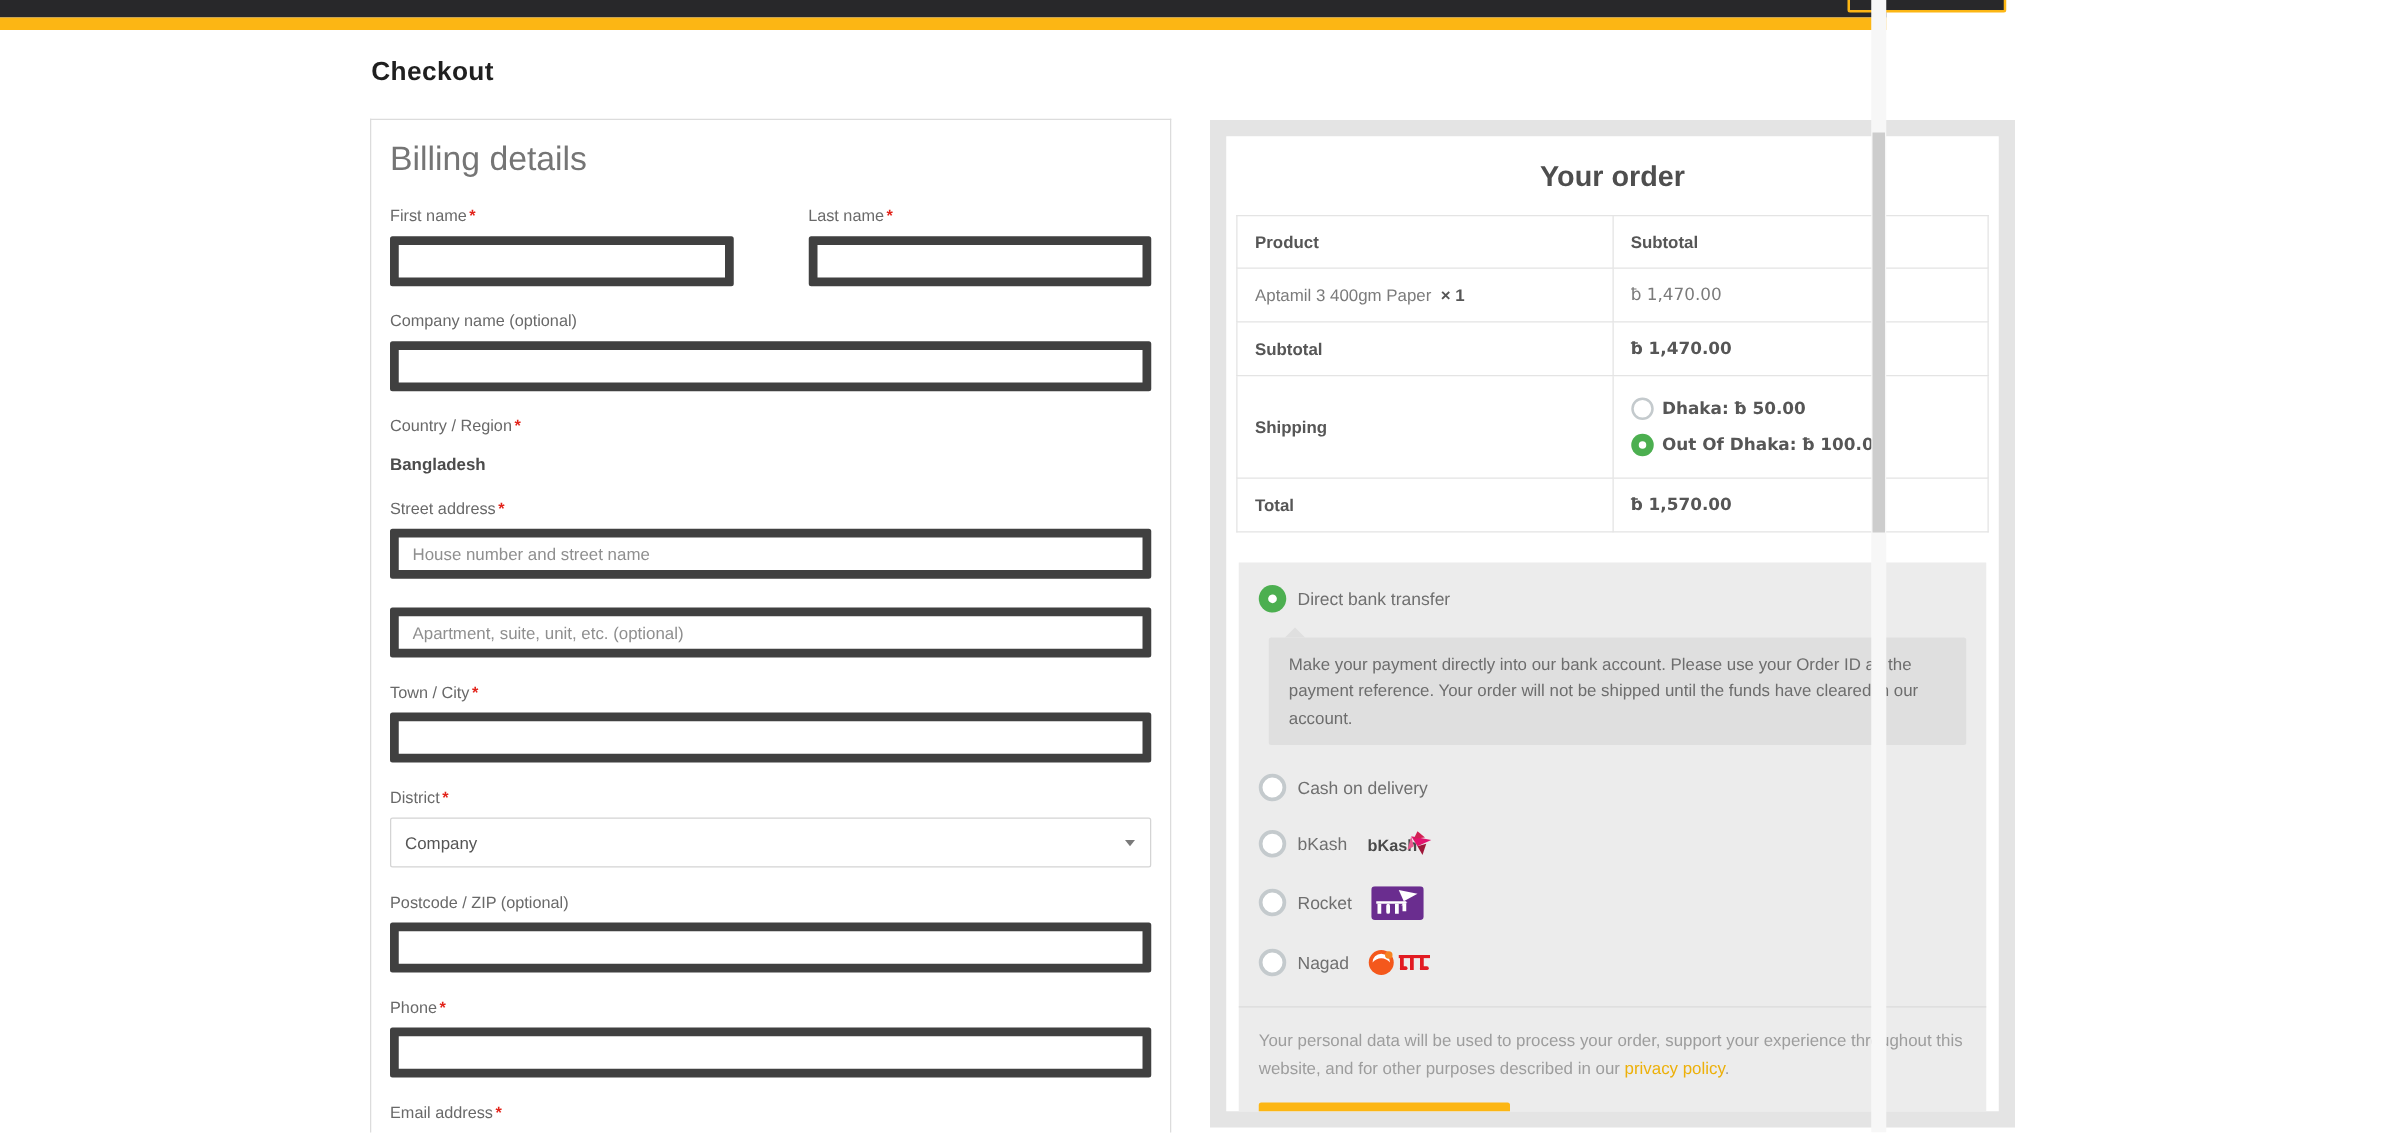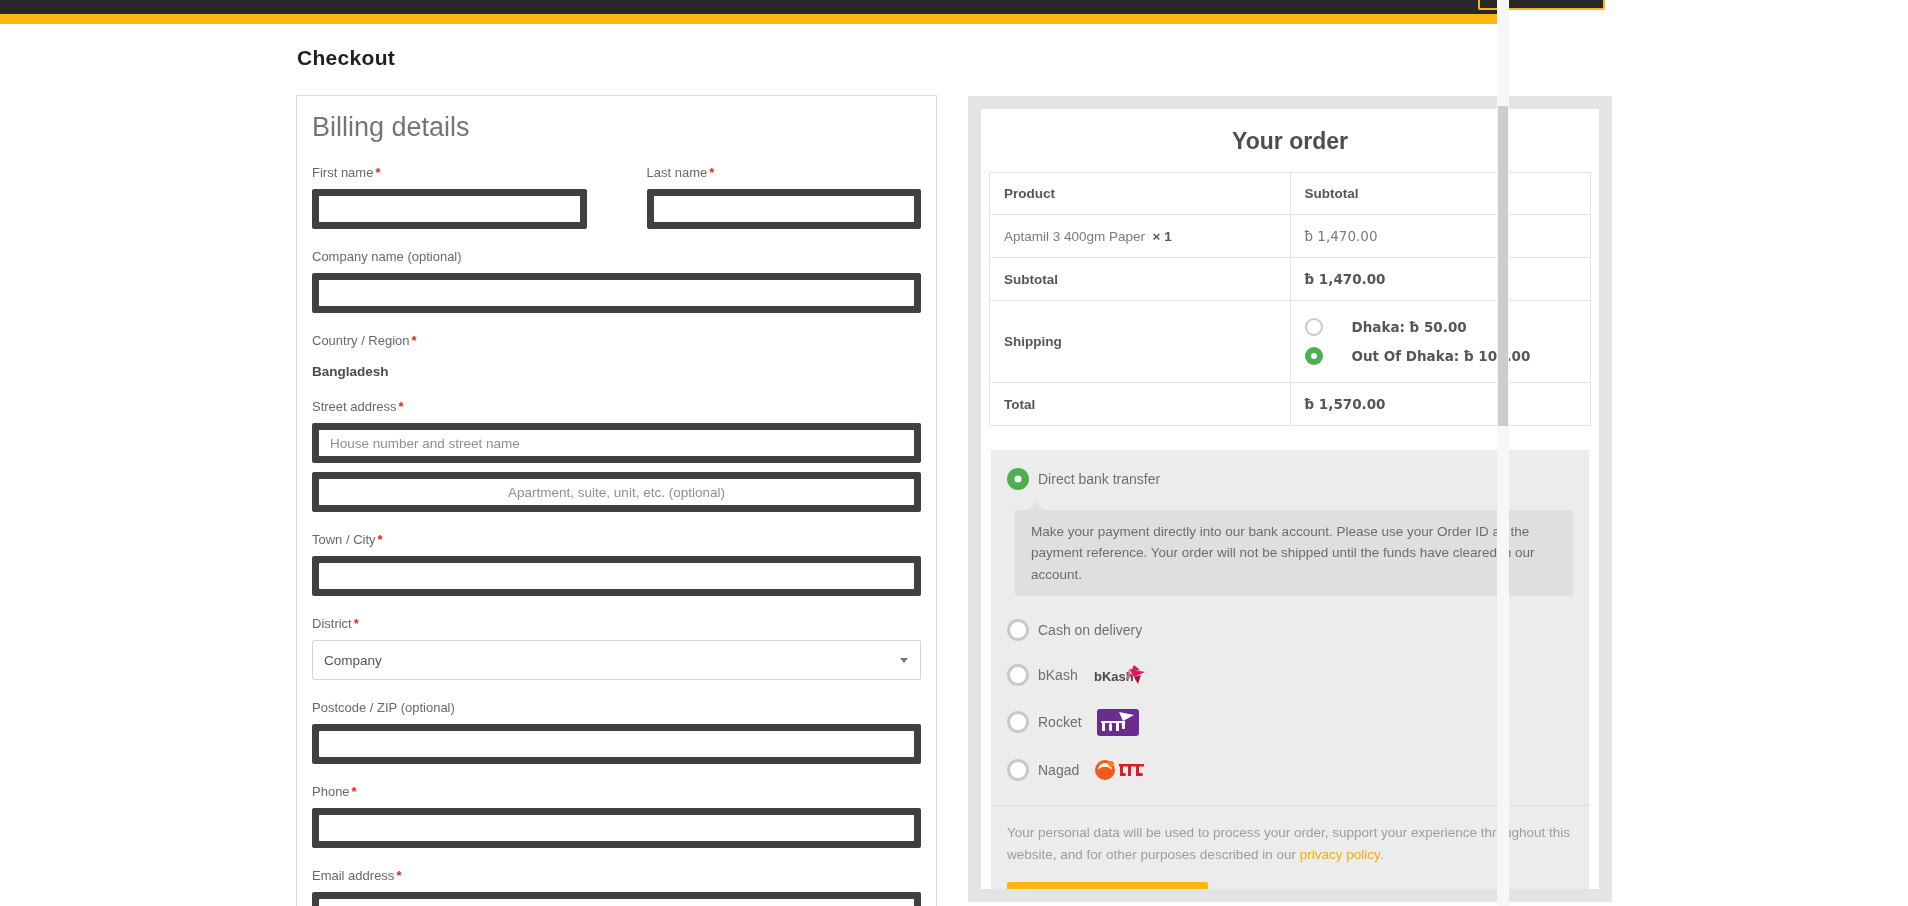--- a/index.html
+++ b/index.html
@@ -25,21 +25,21 @@
   .billing-title { font-size:27px; font-weight:500; color:#757575; margin:2px 0 2px; }
   .f-label { display:block; font-size:13px; color:#696969; margin:20px 0 9px; }
   .req { color:#e2231a; margin-left:2px; font-weight:700; }
   .f-input { display:block; width:100%; height:40px; border:7px solid #404040; border-radius:2px;
              padding:0 11px; font-size:13.5px; color:#555; background:#fff; outline:none;
              font-family:"Liberation Sans", sans-serif; }
   .f-input::placeholder { color:#8f8f8f; opacity:1; }
   .two-col { display:flex; gap:60px; }
   .two-col > div { flex:1; }
   .static-value { font-size:13.5px; font-weight:700; color:#4c4c4c; margin:16px 0 2px; }
-  .stacked { margin-top:9px;text-align:center; }
+  .stacked { margin-top:23px; }
   .select { position:relative; display:flex; align-items:center; width:100%; height:40px;
             border:1px solid #d4d4d4; border-radius:2px; padding:0 11px; font-size:13.5px;
             color:#555; background:#fff; cursor:pointer; }
   .select .arrow { position:absolute; right:12px; top:17px; width:0; height:0;
                    border-left:4px solid transparent; border-right:4px solid transparent;
                    border-top:5px solid #7a7a7a; }
 
   
   .order-wrap { position:absolute; left:968px; top:96px; width:644px; height:806px; background:#e4e4e4; }
   .order-card { position:absolute; left:13px; top:13px; right:13px; bottom:13px;
@@ -47,21 +47,21 @@
   .order-title { text-align:center; font-size:23px; font-weight:700; color:#4e4e4e; margin:13px 0 17px; }
 
   table.order { width:100%; border-collapse:collapse; font-size:13.5px; color:#7b7b7b; }
   table.order th, table.order td { border:1px solid #e4e4e4; padding:13px 14px;
                                    text-align:left; vertical-align:middle; }
   table.order th { color:#565656; font-weight:700; width:49%; }
   .price { font-family:"DejaVu Sans", sans-serif; }
   .bold-val { color:#565656; font-weight:700; }
   .qty { color:#565656; font-weight:700; }
 
-  .ship-opt { display:flex; align-items:center; gap:29px; margin:4px 0 11px; }
+  .ship-opt { display:flex; align-items:center; gap:7px; margin:4px 0 11px; }
   .ship-opt:last-child { margin-bottom:4px; }
   .ship-opt .opt-label { color:#565656; font-weight:700; font-size:13.5px; }
 
   .radio { flex:none; border-radius:50%; }
   .radio.sm { width:18px; height:18px; }
   .radio.lg { width:22px; height:22px; }
   .radio.off { border:2.5px solid #c4cacd; background:#fff; }
   .radio.lg.off { border-width:3px; }
   .radio.on { background:#4caf50; position:relative; }
   .radio.on::after { content:""; position:absolute; left:50%; top:50%; transform:translate(-50%,-50%);

